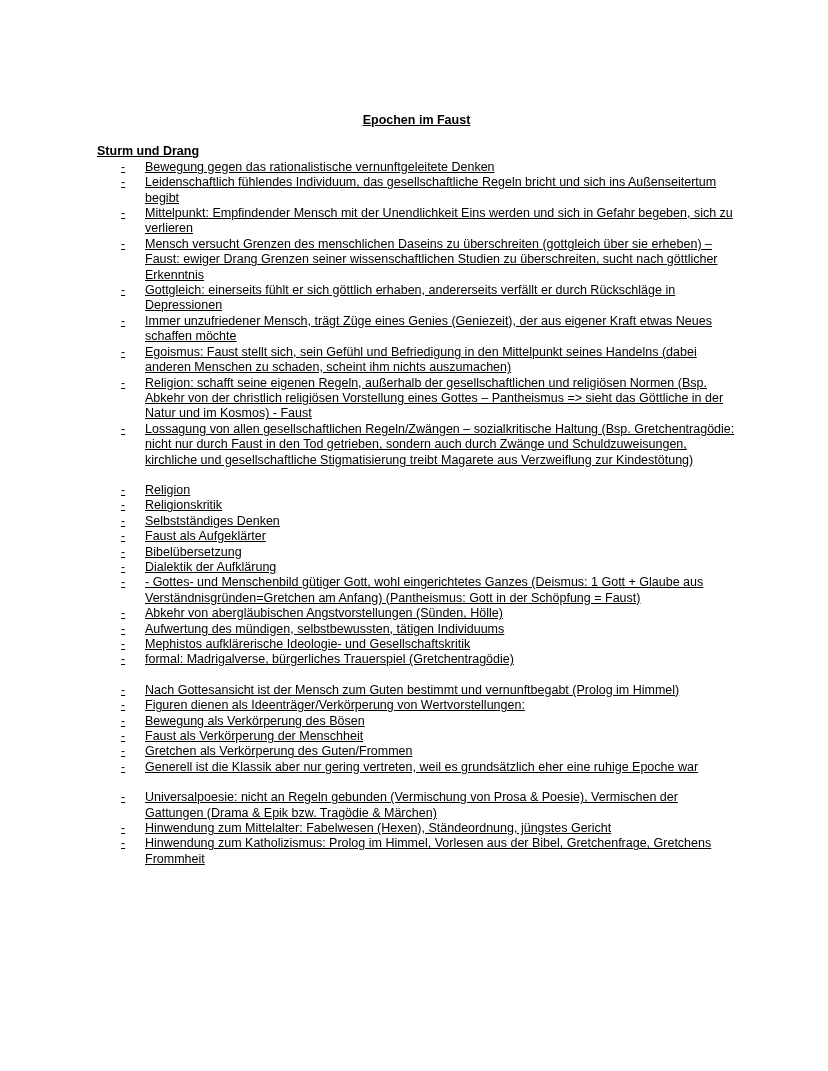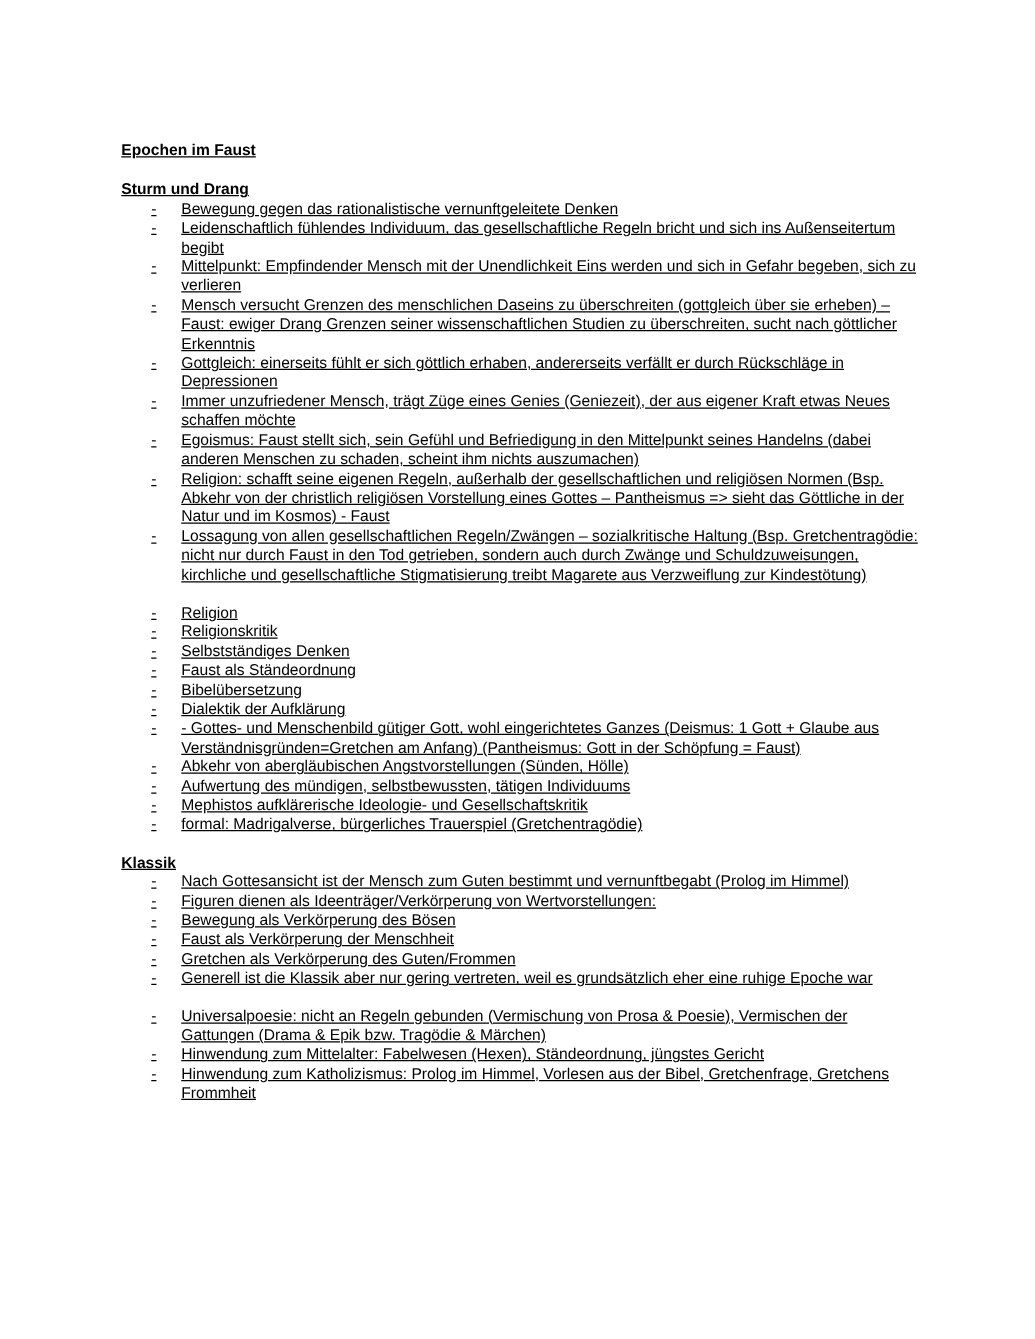--- a/index.html
+++ b/index.html
@@ -16,20 +16,21 @@
     padding: 113px 92px 40px 97px;
     overflow: hidden;
     font-size: 12.5px;
     line-height: 15.4px;
   }
   .doc-title {
     font-size: 12.5px;
     font-weight: bold;
     text-decoration: underline;
     margin-bottom: 16px;
+    text-align: center;
   }
   .section {
     margin-top: 15px;
     text-decoration: underline;
   }
   .section-heading {
     font-size: 12.5px;
     font-weight: bold;
   }
   .bullet-list {
@@ -116,21 +117,21 @@
     <span class="item-text">Religionskritik</span>
   </li>
 
   <li class="bullet-item">
     <span class="dash">-</span>
     <span class="item-text">Selbstständiges Denken</span>
   </li>
 
   <li class="bullet-item">
     <span class="dash">-</span>
-    <span class="item-text">Faust als Ständeordnung</span>
+    <span class="item-text">Faust als Aufgeklärter</span>
   </li>
 
   <li class="bullet-item">
     <span class="dash">-</span>
     <span class="item-text">Bibelübersetzung</span>
   </li>
 
   <li class="bullet-item">
     <span class="dash">-</span>
     <span class="item-text">Dialektik der Aufklärung</span>
@@ -157,21 +158,20 @@
   </li>
 
   <li class="bullet-item">
     <span class="dash">-</span>
     <span class="item-text">formal: Madrigalverse, bürgerliches Trauerspiel (Gretchentragödie)</span>
   </li>
 </ul>
   </section>
 
   <section class="section">
-    <h2 class="section-heading">Klassik</h2>
     <ul class="bullet-list">
   <li class="bullet-item">
     <span class="dash">-</span>
     <span class="item-text">Nach Gottesansicht ist der Mensch zum Guten bestimmt und vernunftbegabt (Prolog im Himmel)</span>
   </li>
 
   <li class="bullet-item">
     <span class="dash">-</span>
     <span class="item-text">Figuren dienen als Ideenträger/Verkörperung von Wertvorstellungen:</span>
   </li>

